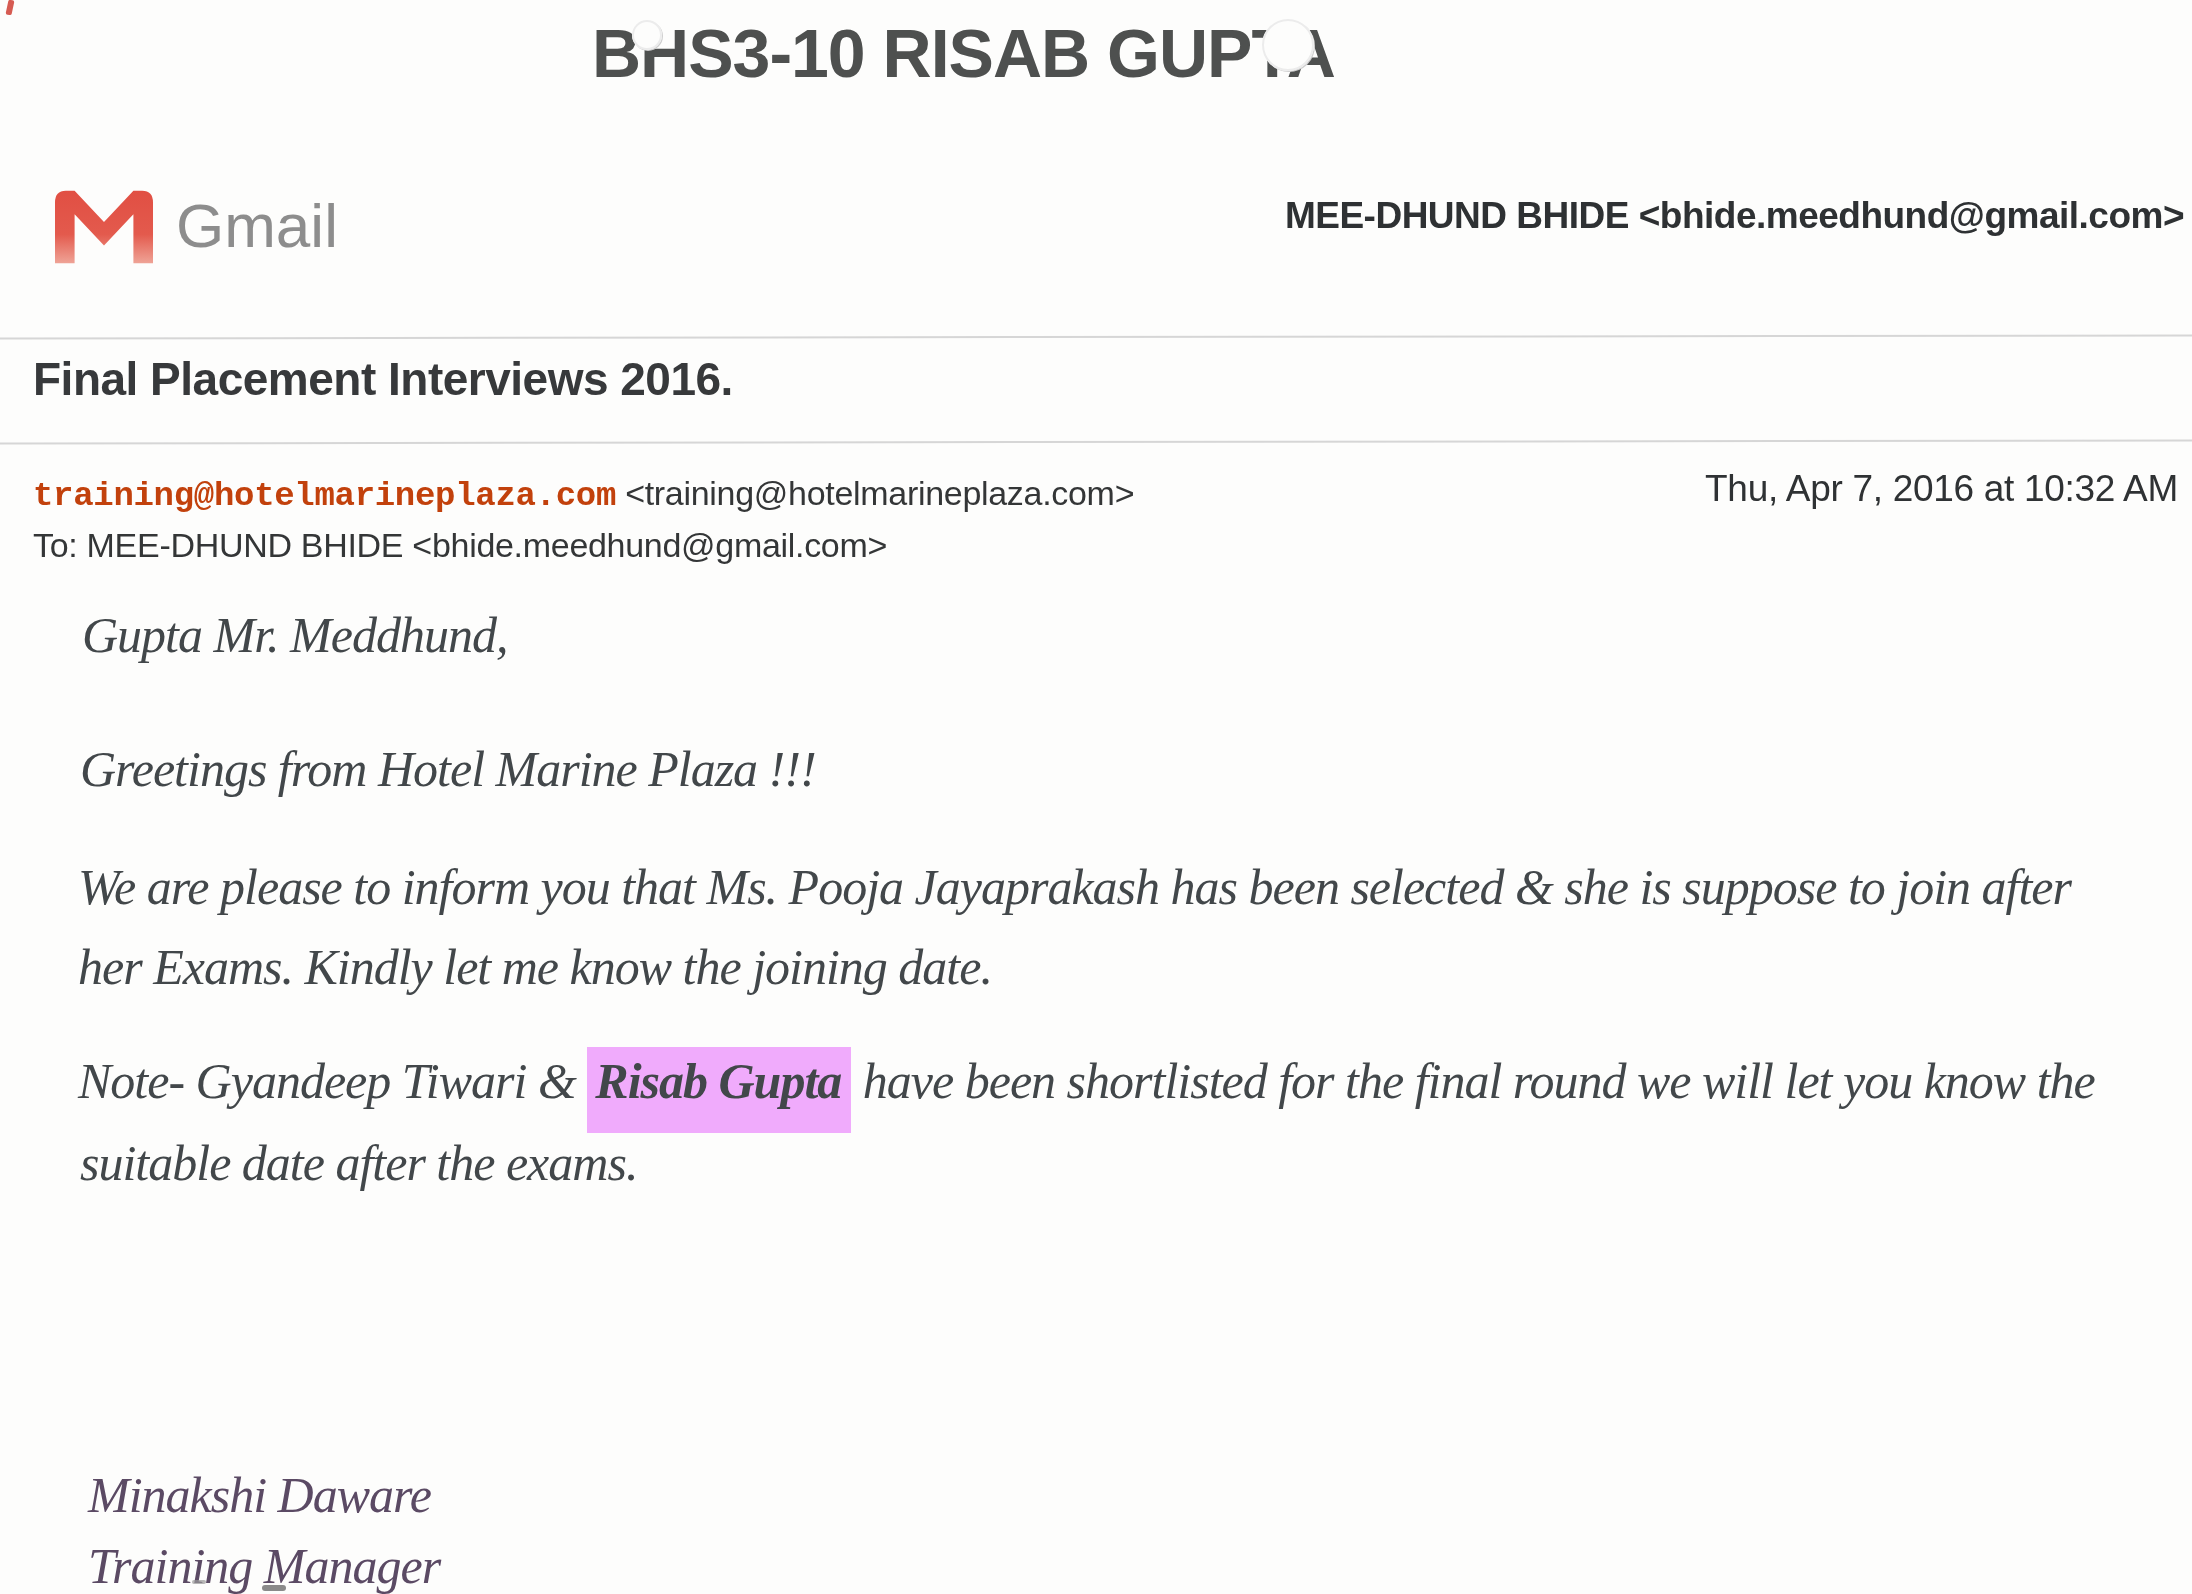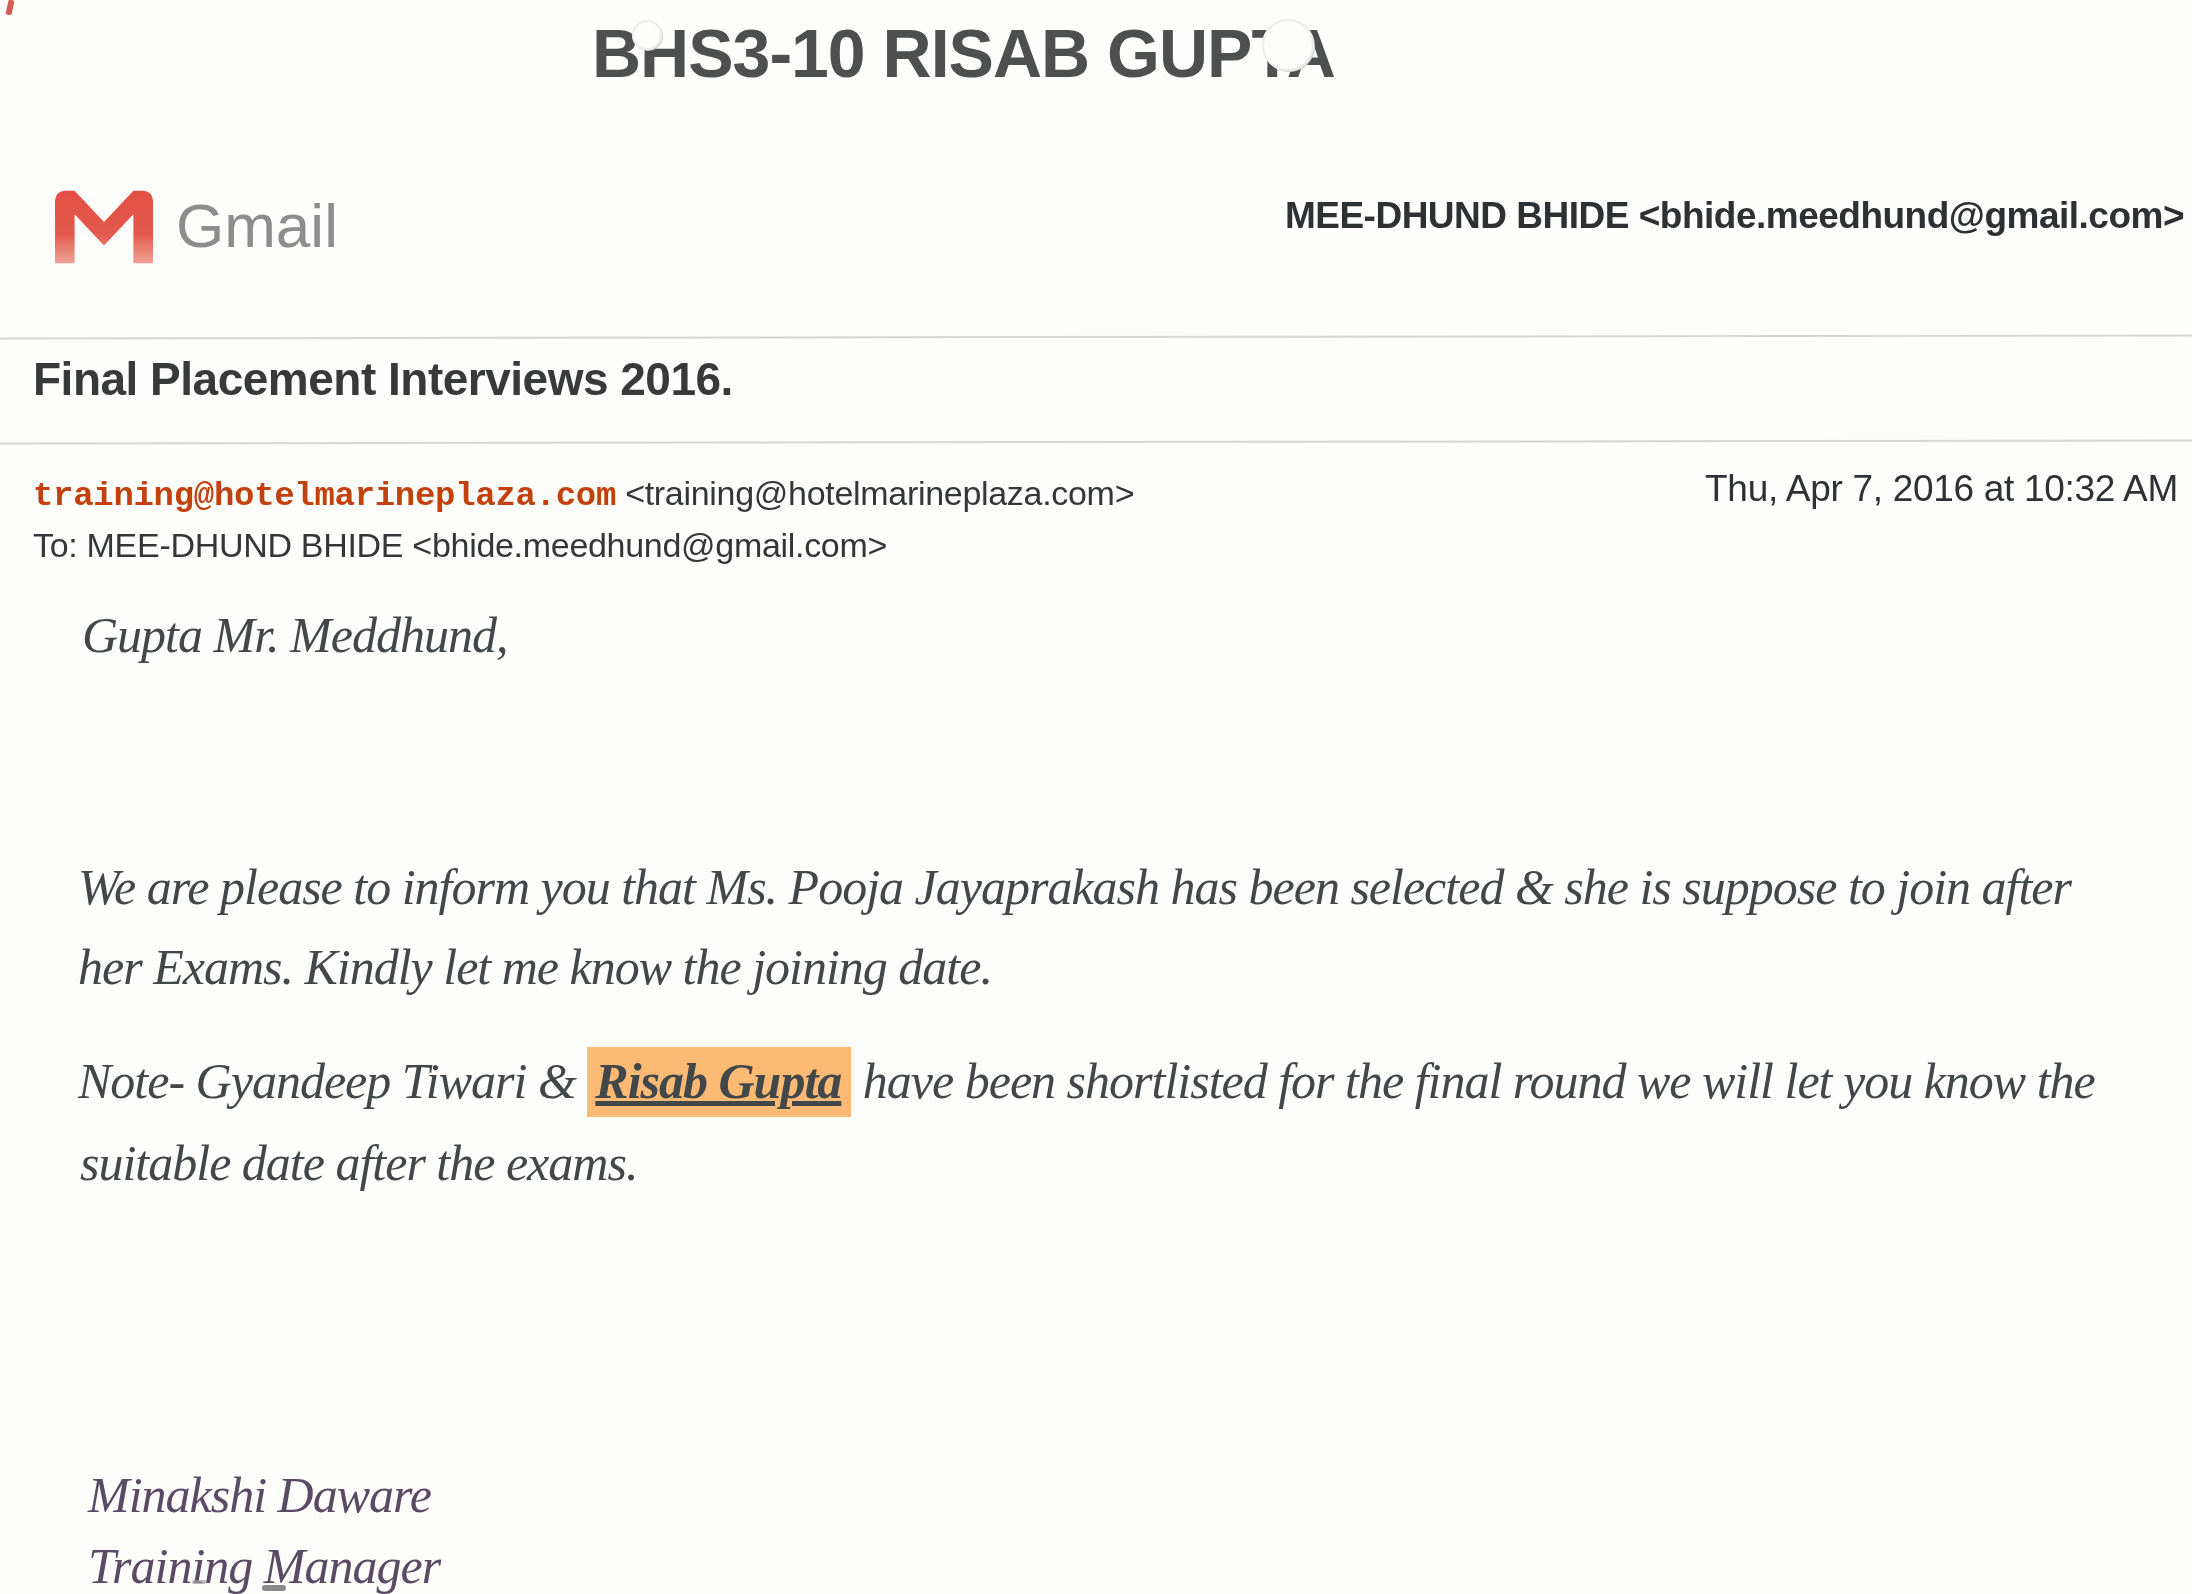--- a/index.html
+++ b/index.html
@@ -74,24 +74,23 @@
     color:#42474a;
     white-space:nowrap;
   }
   .salutation{position:absolute;left:82px;top:606px;}
   .greeting{position:absolute;left:80px;top:740px;}
   .para1-l1{position:absolute;left:78px;top:858px;}
   .para1-l2{position:absolute;left:78px;top:938px;}
   .note-l1{position:absolute;left:78px;top:1052px;}
   .note-l2{position:absolute;left:80px;top:1134px;}
   .highlight{
-    background:#fdba74;
-    padding:6px 10px 8px 8px;
+    background:#f0abfc;
+    padding:6px 10px 24px 8px;
     font-weight:bold;
-    text-decoration:underline;
   }
   .closing{position:absolute;left:88px;top:1336px;color:#544a5d;}
   .sig-name{position:absolute;left:88px;top:1466px;color:#5b4a64;}
   .sig-title{position:absolute;left:88px;top:1537px;color:#5b4a64;}
 
   .bottom-speck{
     position:absolute;left:262px;top:1585px;width:24px;height:6px;
     background:#6d6d6d;border-radius:3px;opacity:.8;
   }
   .bottom-speck2{
@@ -132,20 +131,21 @@
 
   <div class="divider divider-bottom"></div>
 
   <div class="from-line">
     <span class="bold">training@hotelmarineplaza.com</span><span> &lt;training@hotelmarineplaza.com&gt;</span>
   </div>
   <div class="to-line">To: MEE-DHUND BHIDE &lt;bhide.meedhund@gmail.com&gt;</div>
   <div class="date-line">Thu, Apr 7, 2016 at 10:32 AM</div>
 
   <div class="script salutation">Gupta Mr. Meddhund,</div>
+  <div class="script greeting">Greetings from Hotel Marine Plaza !!!</div>
 
   <div class="script para1-l1">We are please to inform you that Ms. Pooja Jayaprakash has been selected &amp; she is suppose to join after</div>
   <div class="script para1-l2">her Exams. Kindly let me know the joining date.</div>
 
   <div class="script note-l1">
     <span>Note- Gyandeep Tiwari &amp; </span><span class="highlight">Risab Gupta</span><span> have been shortlisted for the final round we will let you know the</span>
   </div>
   <div class="script note-l2">suitable date after the exams.</div>
 
   <div class="script sig-name">Minakshi Daware</div>

